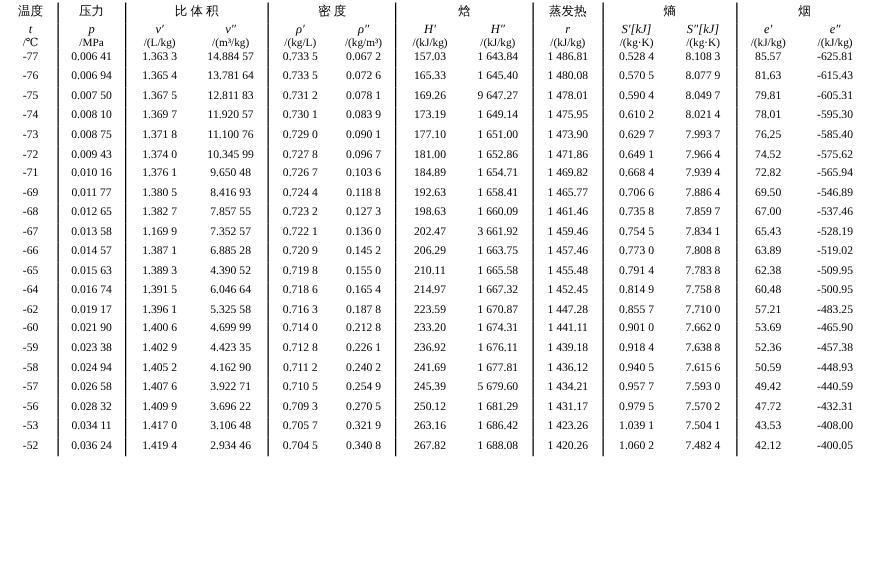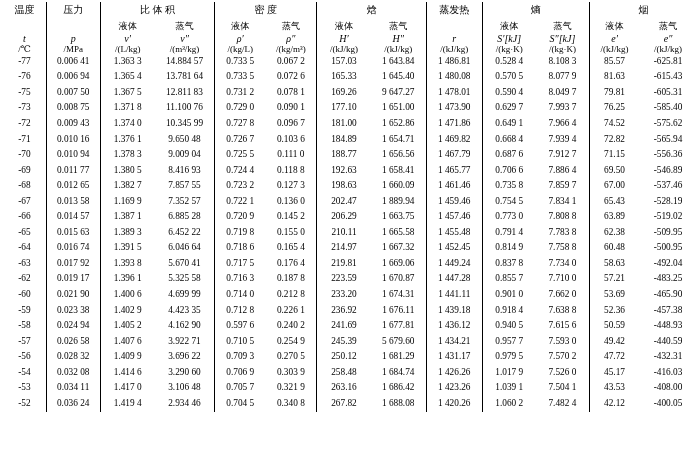--- a/index.html
+++ b/index.html
@@ -96,35 +96,20 @@
       <tr class="hdr-row1">
         <td class="vline">温度</td>
         <td class="vline">压力</td>
         <td colspan="2" class="vline">比 体 积</td>
         <td colspan="2" class="vline">密 度</td>
         <td colspan="2" class="vline">焓</td>
         <td class="vline">蒸发热</td>
         <td colspan="2" class="vline">熵</td>
         <td colspan="2">烟</td>
       </tr>
-      <tr class="hdr-row2">
-        <td class="vline"></td>
-        <td class="vline"></td>
-        <td>液体</td>
-        <td class="vline">蒸气</td>
-        <td>液体</td>
-        <td class="vline">蒸气</td>
-        <td>液体</td>
-        <td class="vline">蒸气</td>
-        <td class="vline"></td>
-        <td>液体</td>
-        <td class="vline">蒸气</td>
-        <td>液体</td>
-        <td>蒸气</td>
-      </tr>
       <tr class="hdr-row3">
         <td class="vline">
           <div class="hdr-sym">t</div>
           <div class="hdr-unit">/℃</div>
         </td>
         <td class="vline">
           <div class="hdr-sym">p</div>
           <div class="hdr-unit">/MPa</div>
         </td>
         <td>
@@ -213,20 +198,35 @@
           <td class="vline">0.078 1</td>
           <td>169.26</td>
           <td class="vline">9 647.27</td>
           <td class="vline">1 478.01</td>
           <td>0.590 4</td>
           <td class="vline">8.049 7</td>
           <td>79.81</td>
           <td>-605.31</td>
         </tr>
         <tr>
+          <td class="vline">-74</td>
+          <td class="vline">0.008 10</td>
+          <td>1.369 7</td>
+          <td class="vline">11.920 57</td>
+          <td>0.730 1</td>
+          <td class="vline">0.083 9</td>
+          <td>173.19</td>
+          <td class="vline">1 649.14</td>
+          <td class="vline">1 475.95</td>
+          <td>0.610 2</td>
+          <td class="vline">8.021 4</td>
+          <td>78.01</td>
+          <td>-595.30</td>
+        </tr>
+        <tr>
           <td class="vline">-73</td>
           <td class="vline">0.008 75</td>
           <td>1.371 8</td>
           <td class="vline">11.100 76</td>
           <td>0.729 0</td>
           <td class="vline">0.090 1</td>
           <td>177.10</td>
           <td class="vline">1 651.00</td>
           <td class="vline">1 473.90</td>
           <td>0.629 7</td>
@@ -258,35 +258,20 @@
           <td class="vline">0.103 6</td>
           <td>184.89</td>
           <td class="vline">1 654.71</td>
           <td class="vline">1 469.82</td>
           <td>0.668 4</td>
           <td class="vline">7.939 4</td>
           <td>72.82</td>
           <td>-565.94</td>
         </tr>
         <tr>
-          <td class="vline">-70</td>
-          <td class="vline">0.010 94</td>
-          <td>1.378 3</td>
-          <td class="vline">9.009 04</td>
-          <td>0.725 5</td>
-          <td class="vline">0.111 0</td>
-          <td>188.77</td>
-          <td class="vline">1 656.56</td>
-          <td class="vline">1 467.79</td>
-          <td>0.687 6</td>
-          <td class="vline">7.912 7</td>
-          <td>71.15</td>
-          <td>-556.36</td>
-        </tr>
-        <tr>
           <td class="vline">-69</td>
           <td class="vline">0.011 77</td>
           <td>1.380 5</td>
           <td class="vline">8.416 93</td>
           <td>0.724 4</td>
           <td class="vline">0.118 8</td>
           <td>192.63</td>
           <td class="vline">1 658.41</td>
           <td class="vline">1 465.77</td>
           <td>0.706 6</td>
@@ -310,21 +295,21 @@
           <td>-537.46</td>
         </tr>
         <tr>
           <td class="vline">-67</td>
           <td class="vline">0.013 58</td>
           <td>1.169 9</td>
           <td class="vline">7.352 57</td>
           <td>0.722 1</td>
           <td class="vline">0.136 0</td>
           <td>202.47</td>
-          <td class="vline">1 889.94</td>
+          <td class="vline">3 661.92</td>
           <td class="vline">1 459.46</td>
           <td>0.754 5</td>
           <td class="vline">7.834 1</td>
           <td>65.43</td>
           <td>-528.19</td>
         </tr>
         <tr>
           <td class="vline">-66</td>
           <td class="vline">0.014 57</td>
           <td>1.387 1</td>
@@ -336,21 +321,21 @@
           <td class="vline">1 457.46</td>
           <td>0.773 0</td>
           <td class="vline">7.808 8</td>
           <td>63.89</td>
           <td>-519.02</td>
         </tr>
         <tr>
           <td class="vline">-65</td>
           <td class="vline">0.015 63</td>
           <td>1.389 3</td>
-          <td class="vline">6.452 22</td>
+          <td class="vline">4.390 52</td>
           <td>0.719 8</td>
           <td class="vline">0.155 0</td>
           <td>210.11</td>
           <td class="vline">1 665.58</td>
           <td class="vline">1 455.48</td>
           <td>0.791 4</td>
           <td class="vline">7.783 8</td>
           <td>62.38</td>
           <td>-509.95</td>
         </tr>
@@ -363,35 +348,20 @@
           <td class="vline">0.165 4</td>
           <td>214.97</td>
           <td class="vline">1 667.32</td>
           <td class="vline">1 452.45</td>
           <td>0.814 9</td>
           <td class="vline">7.758 8</td>
           <td>60.48</td>
           <td>-500.95</td>
         </tr>
         <tr>
-          <td class="vline">-63</td>
-          <td class="vline">0.017 92</td>
-          <td>1.393 8</td>
-          <td class="vline">5.670 41</td>
-          <td>0.717 5</td>
-          <td class="vline">0.176 4</td>
-          <td>219.81</td>
-          <td class="vline">1 669.06</td>
-          <td class="vline">1 449.24</td>
-          <td>0.837 8</td>
-          <td class="vline">7.734 0</td>
-          <td>58.63</td>
-          <td>-492.04</td>
-        </tr>
-        <tr>
           <td class="vline">-62</td>
           <td class="vline">0.019 17</td>
           <td>1.396 1</td>
           <td class="vline">5.325 58</td>
           <td>0.716 3</td>
           <td class="vline">0.187 8</td>
           <td>223.59</td>
           <td class="vline">1 670.87</td>
           <td class="vline">1 447.28</td>
           <td>0.855 7</td>
@@ -427,21 +397,21 @@
           <td>0.918 4</td>
           <td class="vline">7.638 8</td>
           <td>52.36</td>
           <td>-457.38</td>
         </tr>
         <tr>
           <td class="vline">-58</td>
           <td class="vline">0.024 94</td>
           <td>1.405 2</td>
           <td class="vline">4.162 90</td>
-          <td>0.597 6</td>
+          <td>0.711 2</td>
           <td class="vline">0.240 2</td>
           <td>241.69</td>
           <td class="vline">1 677.81</td>
           <td class="vline">1 436.12</td>
           <td>0.940 5</td>
           <td class="vline">7.615 6</td>
           <td>50.59</td>
           <td>-448.93</td>
         </tr>
         <tr>
@@ -468,35 +438,20 @@
           <td class="vline">0.270 5</td>
           <td>250.12</td>
           <td class="vline">1 681.29</td>
           <td class="vline">1 431.17</td>
           <td>0.979 5</td>
           <td class="vline">7.570 2</td>
           <td>47.72</td>
           <td>-432.31</td>
         </tr>
         <tr>
-          <td class="vline">-54</td>
-          <td class="vline">0.032 08</td>
-          <td>1.414 6</td>
-          <td class="vline">3.290 60</td>
-          <td>0.706 9</td>
-          <td class="vline">0.303 9</td>
-          <td>258.48</td>
-          <td class="vline">1 684.74</td>
-          <td class="vline">1 426.26</td>
-          <td>1.017 9</td>
-          <td class="vline">7.526 0</td>
-          <td>45.17</td>
-          <td>-416.03</td>
-        </tr>
-        <tr>
           <td class="vline">-53</td>
           <td class="vline">0.034 11</td>
           <td>1.417 0</td>
           <td class="vline">3.106 48</td>
           <td>0.705 7</td>
           <td class="vline">0.321 9</td>
           <td>263.16</td>
           <td class="vline">1 686.42</td>
           <td class="vline">1 423.26</td>
           <td>1.039 1</td>

